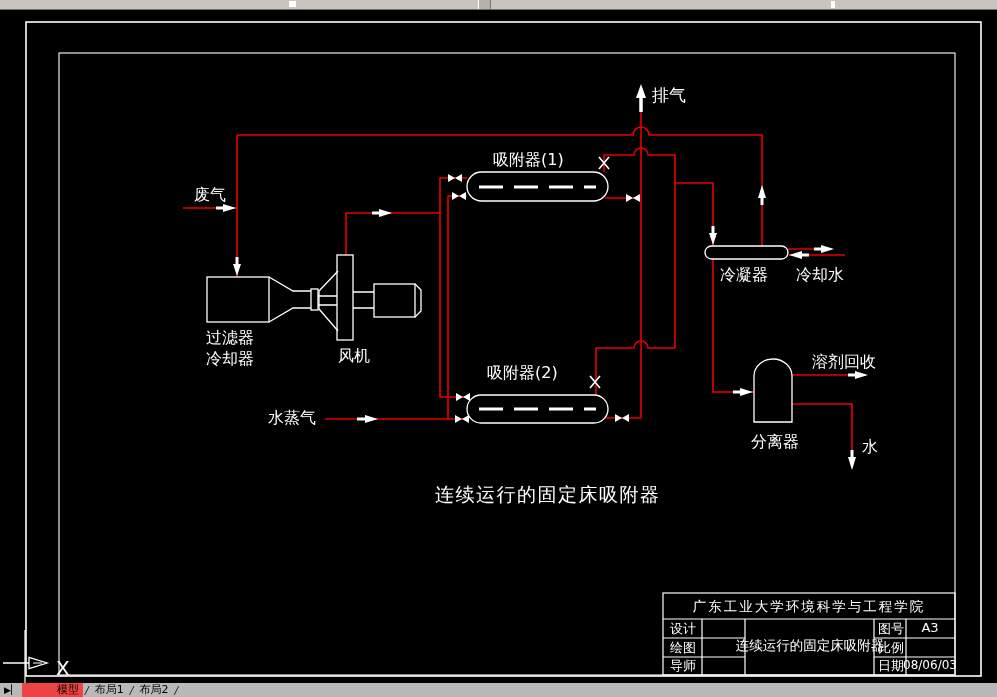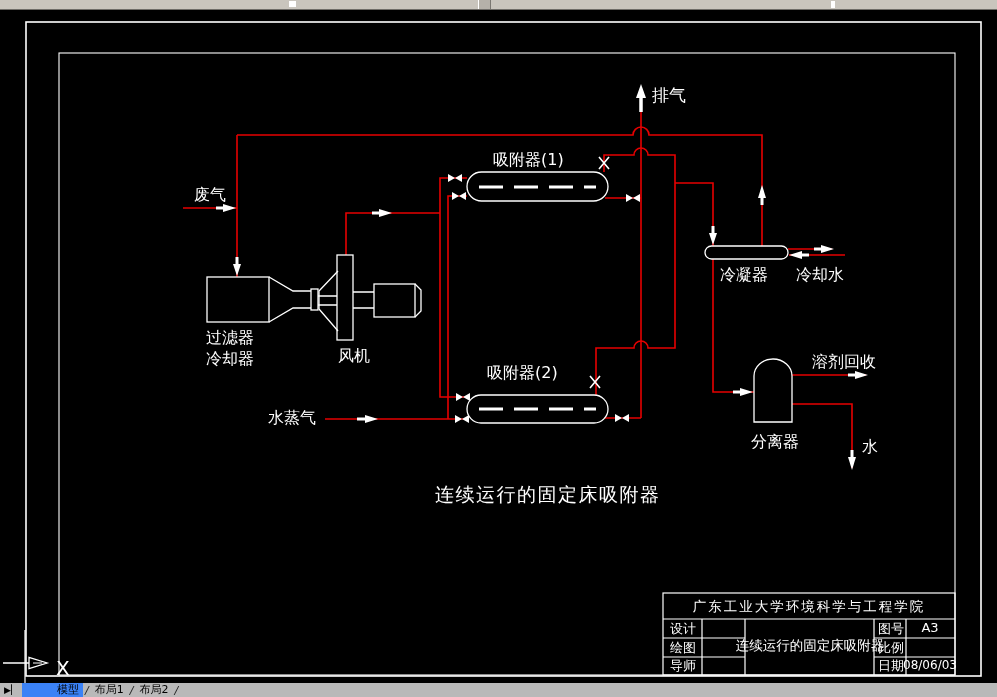--- a/index.html
+++ b/index.html
@@ -11,21 +11,21 @@
   #topstrip .tick{position:absolute;top:1px;background:#fff;}
   #topstrip .notch{position:absolute;top:0;background:#b5b1a9;border-left:1px solid #fff;border-right:1px solid #7a7771;}
   
   #canvas{position:absolute;left:0;top:0;width:997px;height:683px;}
   svg text{fill:#fff;}
   
   #tabbar{position:absolute;left:0;top:683px;width:997px;height:14px;background:#b9b9b9;
           display:flex;align-items:center;font-size:11px;color:#000;z-index:5;}
   #tabbar .nav{width:22px;text-align:center;font-size:9px;line-height:14px;color:#000;}
   #tabbar .tab{padding:0 4px;line-height:14px;white-space:nowrap;}
-  #tabbar .tab.active{background:#3b82f6;padding-left:35px;}
+  #tabbar .tab.active{background:#ef4444;padding-left:35px;}
   #tabbar .sep{color:#222;padding:0 2px;font-style:italic;}
 </style>
 </head>
 <body>
 
 <div id="screen">
 
   <div id="topstrip">
     <div class="tick" style="left:289px;width:7px;height:6px;"></div>
     <div class="notch" style="left:478px;width:11px;height:9px;"></div>

